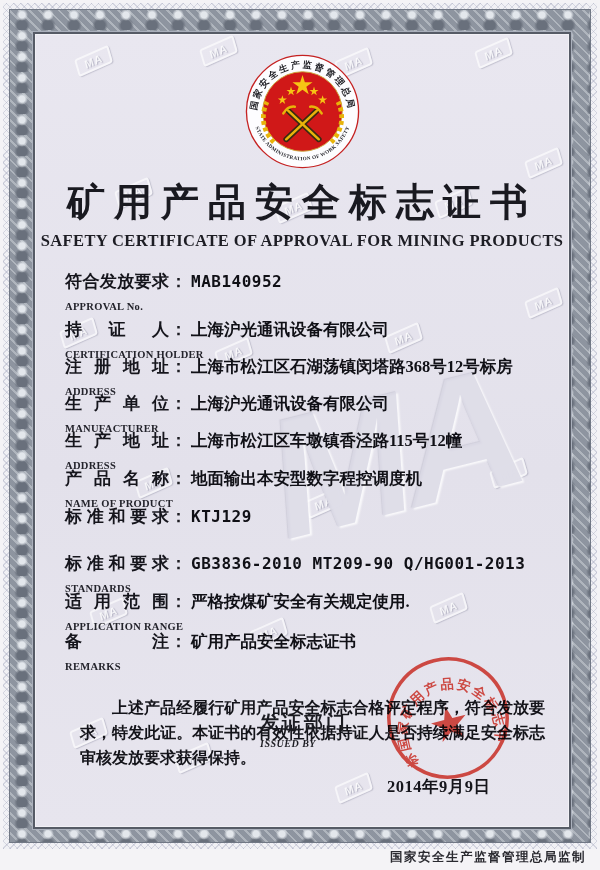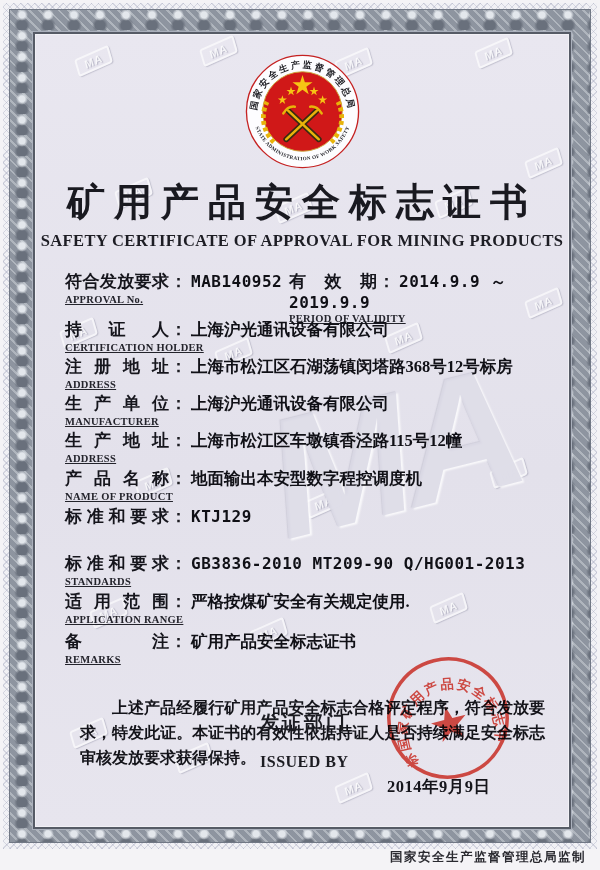--- a/index.html
+++ b/index.html
@@ -70,32 +70,31 @@
   .field{position:absolute;left:30px;width:486px;}
   .lbl{
     display:inline-block;width:104px;font-size:17px;font-weight:bold;
     text-align:justify;text-align-last:justify;vertical-align:bottom;color:#15151c;
   }
   .lbl.narrow{width:88px;}
   .colon{font-size:17px;font-weight:bold;padding:0 4px 0 1px;}
   .val{font-size:16.5px;font-weight:bold;color:#101016;}
   .val.mono{font-family:"DejaVu Sans Mono","Liberation Mono",monospace;font-size:16px;letter-spacing:.5px;}
   .sub{
-    font-size:10.5px;font-weight:bold;letter-spacing:.3px;color:#23232b;margin-top:1px;
+    font-size:10.5px;font-weight:bold;letter-spacing:.3px;color:#23232b;margin-top:8px;
     font-family:"Liberation Serif","DejaVu Serif",serif;
-    text-decoration:underline;
   }
   .statement{
     position:absolute;left:45px;top:638px;width:465px;
     font-size:16px;font-weight:bold;line-height:1.55;text-indent:2em;
     text-align:justify;color:#14141a;margin-top:24px;
   }
   .issued{position:absolute;left:225px;top:676px;width:130px;text-align:left;}
   .issued .cn{font-size:19px;font-weight:bold;letter-spacing:3px;}
-  .issued .en{font-size:16px;font-weight:bold;letter-spacing:.5px;margin-top:17px;}
+  .issued .en{font-size:10px;font-weight:bold;letter-spacing:.5px;margin-top:2px;font-style:italic;}
   .stamp{position:absolute;left:349px;top:620px;width:128px;height:128px;opacity:.88;mix-blend-mode:multiply;}
   .issue-date{
     position:absolute;left:352px;top:728px;font-size:16.5px;font-weight:bold;
     color:#15151b;z-index:5;letter-spacing:.5px;margin-top:14px;
   }
   .footer{
     position:absolute;right:14px;top:849px;font-size:12.5px;font-weight:bold;
     letter-spacing:1.5px;color:#2a2a30;
   }
   .hidden-defs{position:absolute;width:0;height:0;overflow:hidden;}
@@ -174,24 +173,20 @@
     </svg>
 
     <div class="title">矿用产品安全标志证书</div>
     <div class="subtitle">SAFETY CERTIFICATE OF APPROVAL FOR MINING PRODUCTS</div>
 
     <div class="row-approval">
       <div>
         <span class="lbl">符合发放要求</span><span class="colon">：</span><span class="val mono">MAB140952</span>
         <div class="sub">APPROVAL No.</div>
       </div>
-      <div class="col-validity">
-        <span class="lbl narrow">有效期</span><span class="colon">：</span><span class="val mono">2014.9.9 ～2019.9.9</span>
-        <div class="sub">PERIOD OF VALIDITY</div>
-      </div>
     </div>
 
     <div class="field" style="top:284px">
       <span class="lbl">持证人</span><span class="colon">：</span><span class="val">上海沪光通讯设备有限公司</span>
       <div class="sub">CERTIFICATION HOLDER</div>
     </div>
     <div class="field" style="top:321px">
       <span class="lbl">注册地址</span><span class="colon">：</span><span class="val">上海市松江区石湖荡镇闵塔路368号12号标房</span>
       <div class="sub">ADDRESS</div>
     </div>

